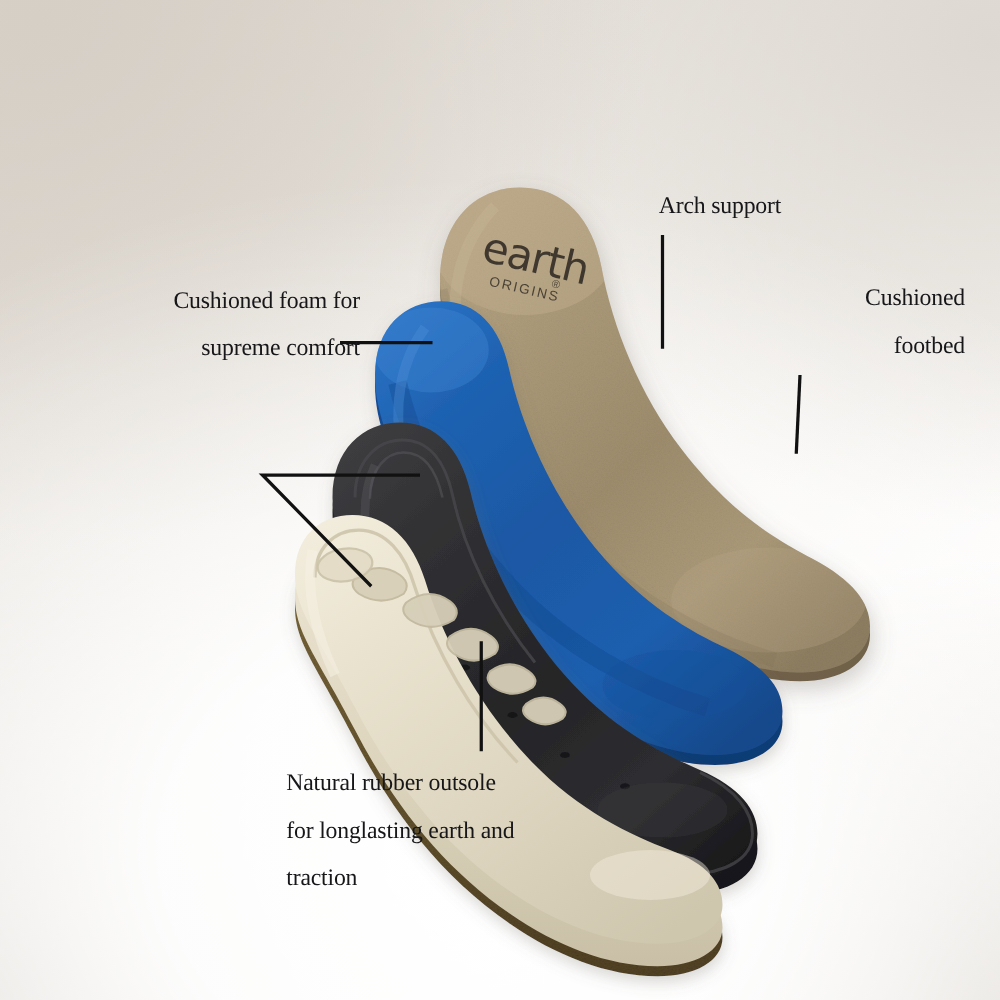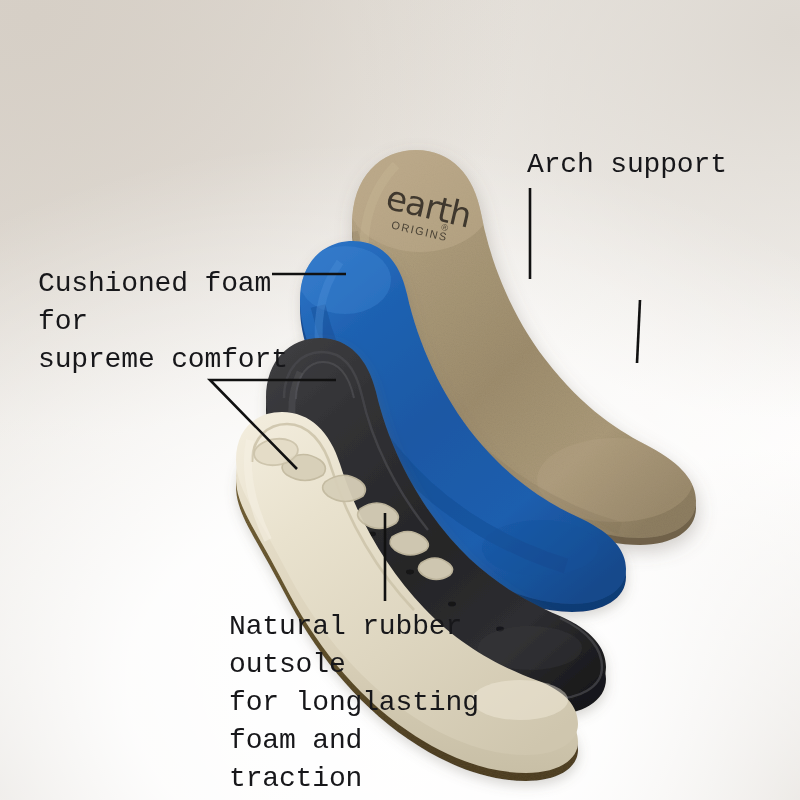--- a/index.html
+++ b/index.html
@@ -46,31 +46,31 @@
     top: 0;
     width: 800px;
     height: 800px;
     pointer-events: none;
   }
 
   
   .callout {
     position: absolute;
     color: #17171a;
-    font-family: Liberation Mono, monospace;
-    font-size: 28px;
+    font-family: Liberation Serif, serif;
+    font-size: 19px;
     font-weight: 400;
     line-height: 38px;
     letter-spacing: -0.15px;
     white-space: pre-line;
   }
 
   #callout-arch-support      { left: 527px; top: 146px; text-align: left;  }
   #callout-cushioned-footbed { left: 500px; top: 220px; width: 272px; text-align: right; }
-  #callout-cushioned-foam    { left: 38px;  top: 222px; width: 250px; text-align: left; margin-top: 43px; }
+  #callout-cushioned-foam    { left: 38px;  top: 222px; width: 250px; text-align: right; }
   #callout-molded-eva        { left: 58px;  top: 328px; width: 180px; text-align: left; }
   #callout-rubber-outsole    { left: 229px; top: 608px; width: 330px; text-align: left; }
 </style>
 </head>
 <body>
 
 <div id="infographic">
 
   <svg id="illustration" viewBox="0 0 800 800">
     <defs>
@@ -388,22 +388,24 @@
       <line x1="272" y1="274" x2="346" y2="274"></line>
 
       <polyline points="336,380 210,380 297,469"></polyline>
 
       <line x1="385" y1="513" x2="385" y2="601"></line>
     </g>
   </svg>
 
   <div class="callout" id="callout-arch-support">Arch support</div>
 
+  <div class="callout" id="callout-cushioned-footbed">Cushioned
+footbed</div>
 
   <div class="callout" id="callout-cushioned-foam">Cushioned foam for
 supreme comfort</div>
 
 
   <div class="callout" id="callout-rubber-outsole">Natural rubber outsole
-for longlasting foam and
+for longlasting earth and
 traction</div>
 
 </div>
 
 </body></html>

